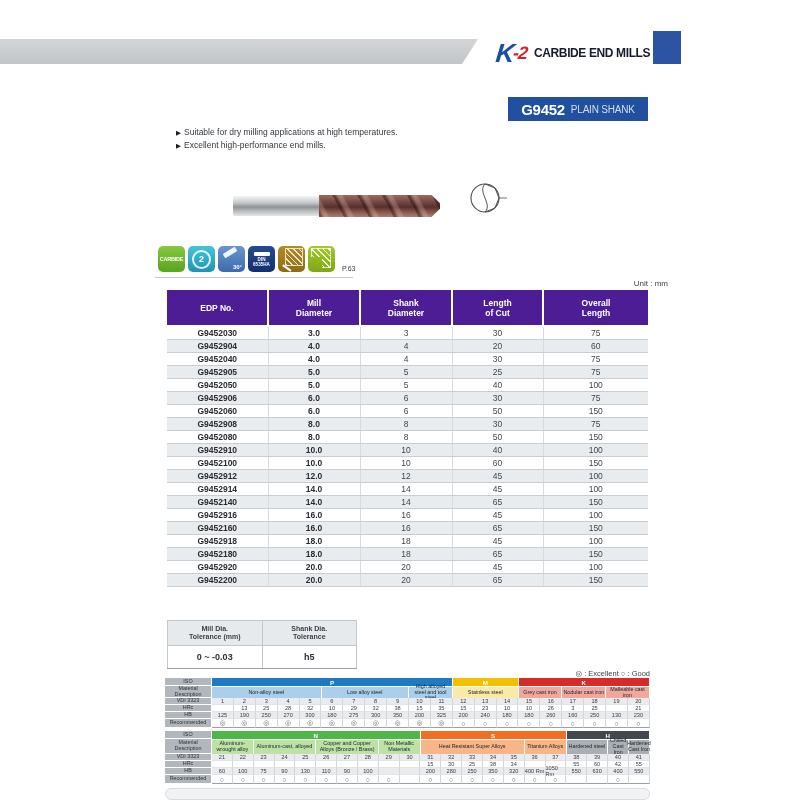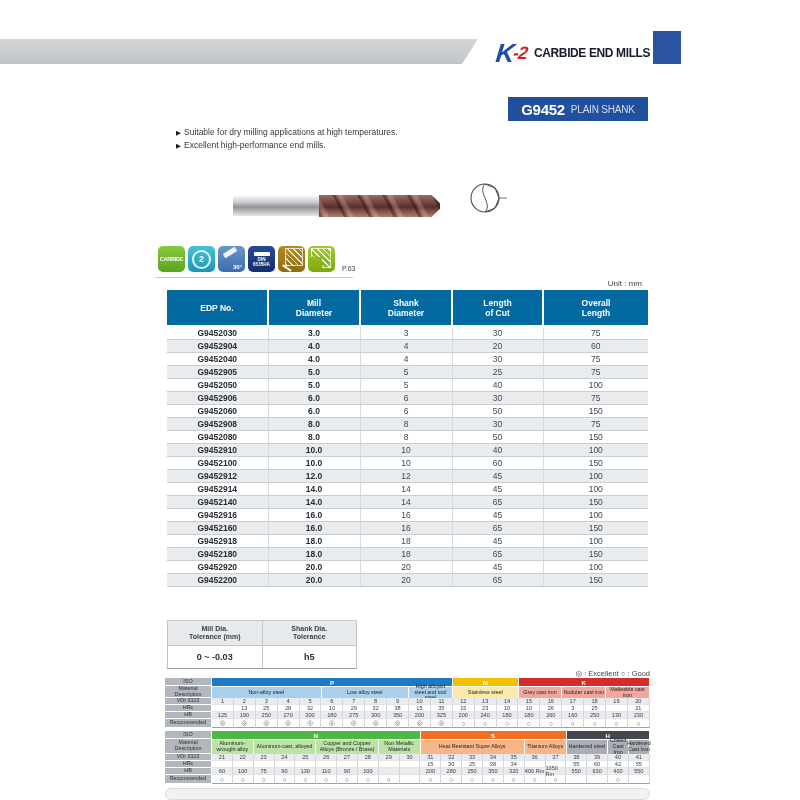--- a/index.html
+++ b/index.html
@@ -57,26 +57,26 @@
   .ic-side .hatch{position:absolute;right:2px;top:2px;width:16px;height:16px;
     background:repeating-linear-gradient(45deg,rgba(255,255,255,0.8) 0 1px,rgba(255,255,255,0) 1px 4px);border:1px solid rgba(255,255,255,0.7);}
   .ic-side .ar{position:absolute;left:4px;bottom:4px;width:10px;height:1.5px;background:#fff;transform:rotate(35deg);}
   .ic-slot{background:linear-gradient(180deg,#a3ca2b,#7fa716);}
   .ic-slot .hatch{position:absolute;left:3px;top:2px;width:18px;height:18px;
     background:repeating-linear-gradient(45deg,rgba(255,255,255,0.85) 0 1px,rgba(255,255,255,0) 1px 4px);border:1px solid rgba(255,255,255,0.7);
     clip-path:polygon(0 0,100% 0,100% 100%,55% 100%,55% 45%,0 45%);}
   .pageref{font-size:7px;color:#3a3f45;margin-left:4px;align-self:flex-end;}
   .iconline{position:absolute;left:155px;top:277px;width:198px;height:1px;background:#c6cacd;}
 
-  .unit{position:absolute;left:442px;top:279px;width:200px;text-align:right;font-size:8px;color:#3a3f45;}
+  .unit{position:absolute;left:468px;top:279px;width:200px;text-align:right;font-size:8px;color:#3a3f45;}
 
   
   table{border-collapse:collapse;}
   .spec{position:absolute;left:167px;top:290px;width:481px;}
-  .spec th{background:#0369a1;color:#fff;font-size:8.5px;font-weight:700;height:33px;line-height:10px;border-left:2px solid #fff;border-bottom:2px solid #fff;}
+  .spec th{background:#4c1d95;color:#fff;font-size:8.5px;font-weight:700;height:33px;line-height:10px;border-left:2px solid #fff;border-bottom:2px solid #fff;}
   .spec th:first-child{border-left:none;}
   .spec td{font-size:8.5px;height:12px;text-align:center;color:#41464c;border-bottom:1px solid #c9ced2;border-left:1px solid #d8dbde;padding:0;}
   .spec td:first-child{border-left:none;}
   .spec tbody tr:nth-child(even){background:#e9ecef;}
   .spec td.b{font-weight:700;color:#282c31;}
 
   
   .tol{position:absolute;left:167px;top:620px;width:190px;border-top:1px solid #9aa1a7;}
   .tol th{background:#e7eaed;font-size:7px;font-weight:700;color:#3a3f45;height:22px;line-height:8px;border:1px solid #c2c7cb;}
   .tol td{font-size:9px;height:20px;text-align:center;color:#2d3136;font-weight:600;border:1px solid #c2c7cb;border-bottom:1px solid #9aa1a7;}

